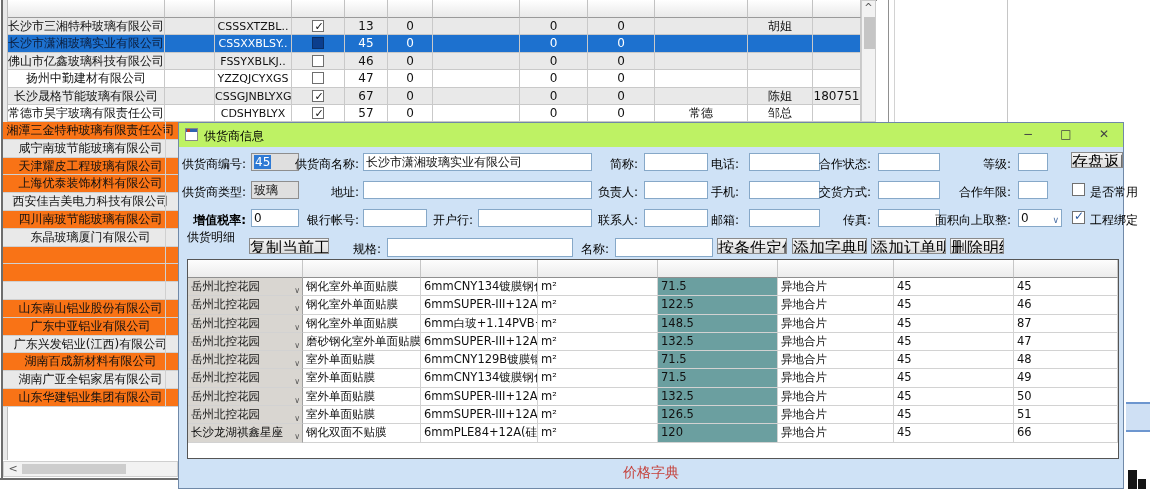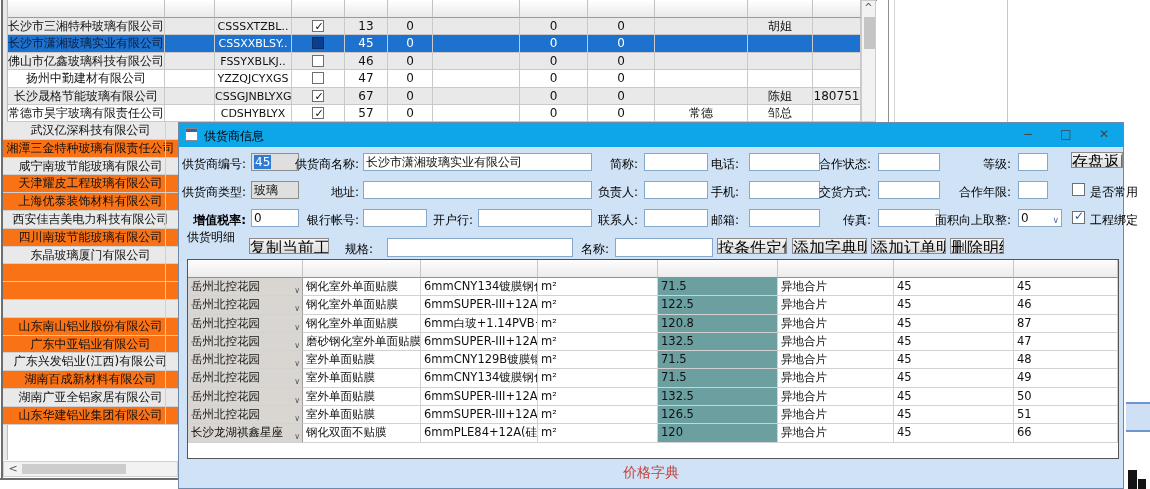--- a/index.html
+++ b/index.html
@@ -46,21 +46,21 @@
 
   
   .frag-box{position:absolute;left:1126px;top:402px;width:24px;height:30px;background:#cfe0f4;
             border-top:2px solid #6d96cf;border-bottom:2px solid #6d96cf;z-index:5;}
   .frag-mark-a{position:absolute;left:1128px;top:470px;width:9px;height:19px;background:#141414;z-index:5;}
   .frag-mark-b{position:absolute;left:1138px;top:479px;width:8px;height:10px;background:#141414;z-index:5;}
 
   
   .dlg{position:absolute;left:178px;top:122px;width:946px;height:367px;background:#cfe2f6;
        border:1px solid #7089a8;z-index:10;}
-  .titlebar{position:absolute;left:0;top:0;right:0;height:24px;background:#0ea5e9;}
+  .titlebar{position:absolute;left:0;top:0;right:0;height:24px;background:#bef264;}
   .title-icon{position:absolute;left:6px;top:5px;width:13px;height:13px;border:1px solid #888;background:#fff;}
   .title-icon::before{content:"";position:absolute;left:0;top:0;right:0;height:3px;background:#2e63b0;}
   .title-icon::after{content:"";position:absolute;left:1px;top:0px;width:3px;height:3px;background:#c0392b;}
   .title-text{position:absolute;left:25px;top:5px;font-size:12px;color:#000;white-space:nowrap;}
   .winbtns{position:absolute;right:0;top:0;height:24px;display:flex;}
   .wbtn{width:38px;height:24px;text-align:center;line-height:22px;font-size:12px;color:#444;}
 
   .lb{position:absolute;height:16px;text-align:right;line-height:16px;white-space:nowrap;color:#000;}
   .lb-l{text-align:left;}
   .fld{position:absolute;height:18px;background:#fff;border:1px solid #86a8c8;font-size:12px;line-height:16px;
@@ -206,21 +206,20 @@
       <span class="arr">^</span>
       <span class="thumb"></span>
     </div>
 
     <div class="vline" style="left:888px;background:#909090;"></div>
     <div class="vline" style="left:894px;background:#d2d2d2;"></div>
     <div class="vline" style="left:1007px;background:#c6c6c6;"></div>
 
     <div class="llist">
 
-    <div class="lrow shade"><span>武汉亿深科技有限公司</span></div>
         <div class="lrow"><span>湘潭三金特种玻璃有限责任公司</span></div>
         <div class="lrow shade"><span>咸宁南玻节能玻璃有限公司</span></div>
         <div class="lrow"><span>天津耀皮工程玻璃有限公司</span></div>
         <div class="lrow"><span>上海优泰装饰材料有限公司</span></div>
         <div class="lrow shade"><span>西安佳吉美电力科技有限公司</span></div>
         <div class="lrow"><span>四川南玻节能玻璃有限公司</span></div>
         <div class="lrow shade"><span>东晶玻璃厦门有限公司</span></div>
         <div class="lrow"><span></span></div>
         <div class="lrow"><span></span></div>
         <div class="lrow shade"><span></span></div>
@@ -294,21 +293,21 @@
     <input class="fld" style="left: 570px; top: 86px; width: 71px;" value="">
     <div class="lb" style="left:622px;top:89px;width:70px;">传真:</div>
     <input class="fld" style="left: 699px; top: 86px; width: 62px;" value="">
     <div class="lb" style="left:732px;top:89px;width:100px;">面积向上取整:</div>
     <div class="fld combo" style="left:839px;top:86px;width:44px;"><span>0</span><span class="ca">∨</span></div>
     <span class="cbx checked" style="left:893px;top:88px;"></span>
     <div class="lb lb-l" style="left:911px;top:89px;width:60px;">工程绑定</div>
 
     <div class="lb lb-l" style="left:8px;top:106px;width:80px;">供货明细</div>
     <div class="btn" style="left:70px;top:115px;width:80px;">复制当前工程</div>
-    <div class="lb" style="left:144px;top:118px;width:50px;">规格:</div>
+    <div class="lb" style="left:152px;top:118px;width:50px;">规格:</div>
     <input class="fld" style="left: 208px; top: 115px; width: 186px; height: 19px;" value="">
     <div class="lb" style="left:380px;top:118px;width:50px;">名称:</div>
     <input class="fld" style="left: 436px; top: 115px; width: 98px; height: 19px;" value="">
     <div class="btn" style="left:538px;top:115px;width:70px;">按条件定位</div>
     <div class="btn" style="left:613px;top:115px;width:75px;">添加字典明细</div>
     <div class="btn" style="left:692px;top:115px;width:75px;">添加订单明细</div>
     <div class="btn" style="left:771px;top:115px;width:54px;">删除明细</div>
 
     <div class="dtable">
       <div class="dhead">
@@ -342,21 +341,21 @@
             <div class="dc price">122.5</div>
             <div class="dc">异地合片</div>
             <div class="dc">45</div>
             <div class="dc">46</div>
           </div>
           <div class="drow">
             <div class="dc project"><span>岳州北控花园</span><span class="dd">∨</span></div>
             <div class="dc">钢化室外单面贴膜</div>
             <div class="dc">6mm白玻+1.14PVB+6mm..</div>
             <div class="dc">m²</div>
-            <div class="dc price">120.8</div>
+            <div class="dc price">148.5</div>
             <div class="dc">异地合片</div>
             <div class="dc">45</div>
             <div class="dc">87</div>
           </div>
           <div class="drow">
             <div class="dc project"><span>岳州北控花园</span><span class="dd">∨</span></div>
             <div class="dc">磨砂钢化室外单面贴膜</div>
             <div class="dc">6mmSUPER-III+12A(硅..</div>
             <div class="dc">m²</div>
             <div class="dc price">132.5</div>

